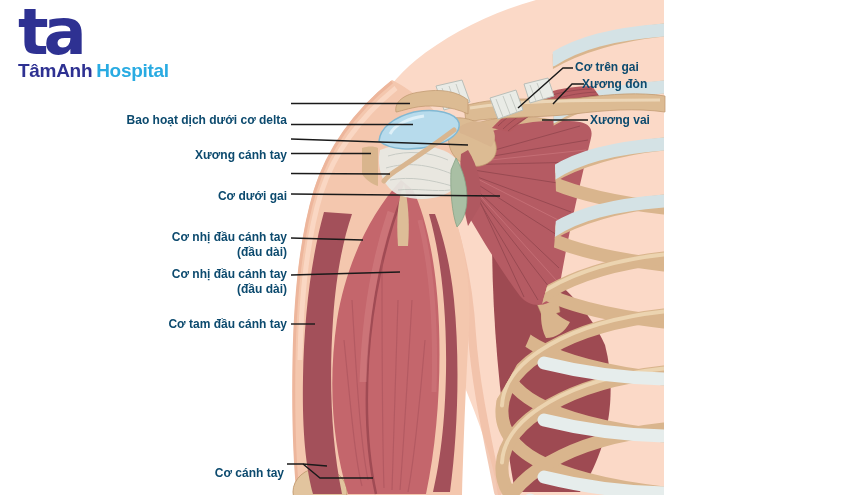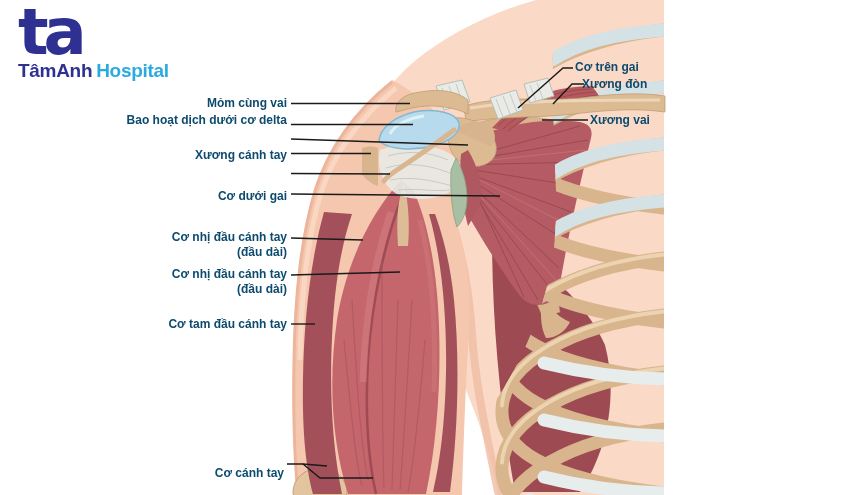--- a/index.html
+++ b/index.html
@@ -197,21 +197,20 @@
   </g>
 </svg>
 
 <div class="logo">
   <div class="logo-mark">ta</div>
   <div class="logo-text">
     <span class="dark">TâmAnh</span><span class="light">Hospital</span>
   </div>
 </div>
 
-<div class="lbl ra" style="top:96px">Mỏm cùng vai</div>
 <div class="lbl ra" style="top:113px">Bao hoạt dịch dưới cơ delta</div>
 <div class="lbl ra" style="top:147.5px">Xương cánh tay</div>
 <div class="lbl ra" style="top:188.5px">Cơ dưới gai</div>
 <div class="lbl ra" style="top:229.5px">
   <span>Cơ nhị đầu cánh tay</span>
   <span>(đầu dài)</span>
 </div>
 <div class="lbl ra" style="top:266.5px">
   <span>Cơ nhị đầu cánh tay</span>
   <span>(đầu dài)</span>

